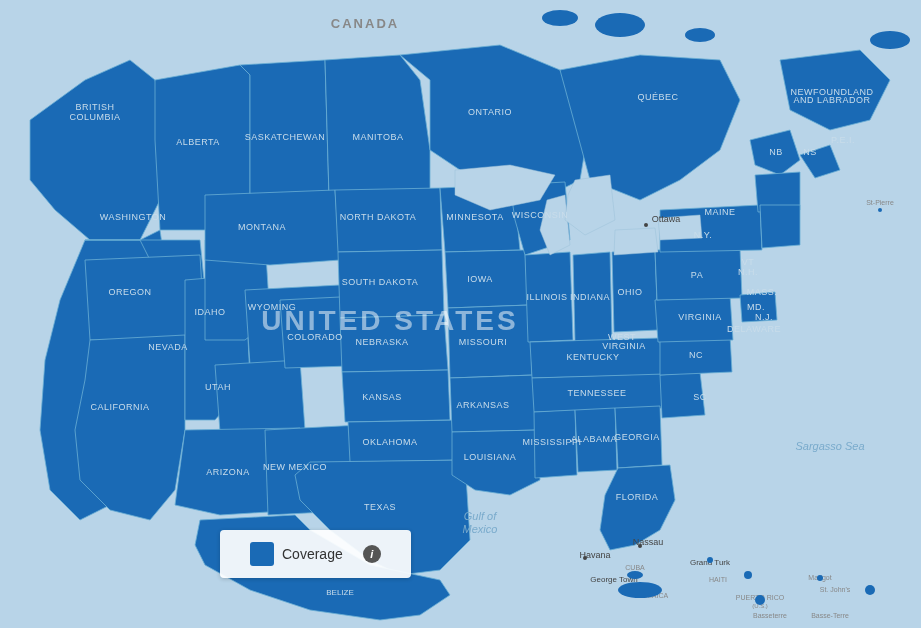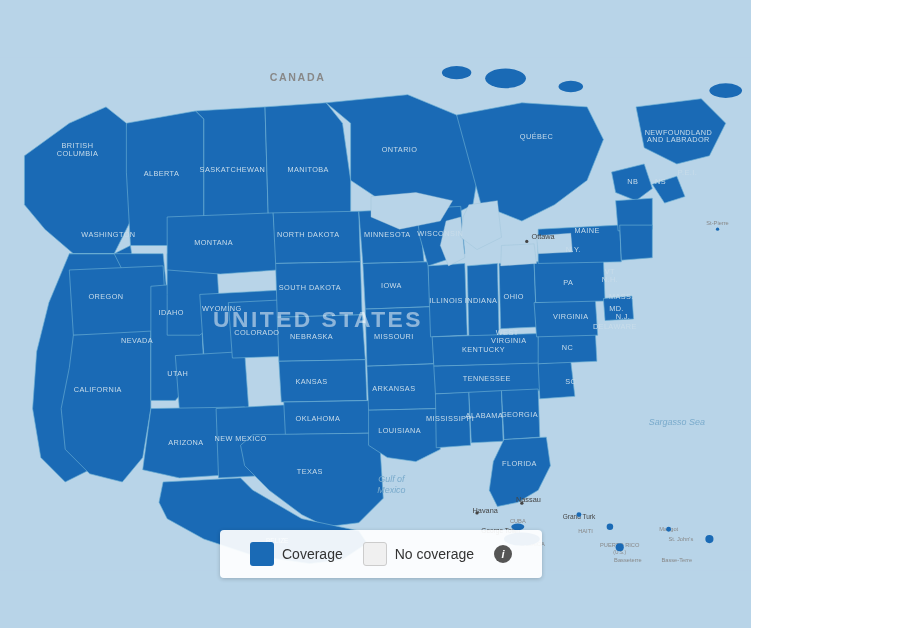--- a/index.html
+++ b/index.html
@@ -6,21 +6,21 @@
     body {
       width: 921px;
       height: 628px;
       overflow: hidden;
       font-family: Arial, sans-serif;
       position: relative;
     }
 
     
     #map-container {
-      width: 751px;
+      width: 921px;
       height: 628px;
       position: relative;
       background: #b8d4e8;
       overflow: hidden;
     }
 
     
     #map-svg {
       position: absolute;
       top: 0;
@@ -341,19 +341,15 @@
     <text x="880" y="205" font-size="7" fill="#888" text-anchor="middle">St-Pierre</text>
     <circle cx="880" cy="210" r="2" fill="#1a6ab5"></circle>
 
   </svg>
 
   <div id="legend">
     <div class="legend-item">
       <div class="legend-swatch coverage"></div>
       <span class="legend-label">Coverage</span>
     </div>
-    <div class="legend-item">
-      <div class="legend-swatch no-coverage"></div>
-      <span class="legend-label">No coverage</span>
-    </div>
     <span class="info-icon">i</span>
   </div>
 </div>
 
 </body></html>

